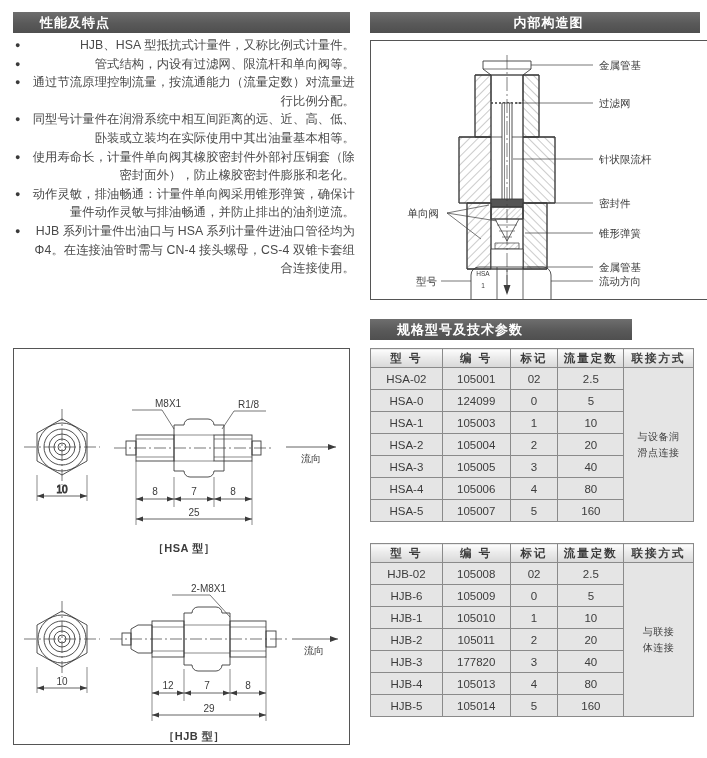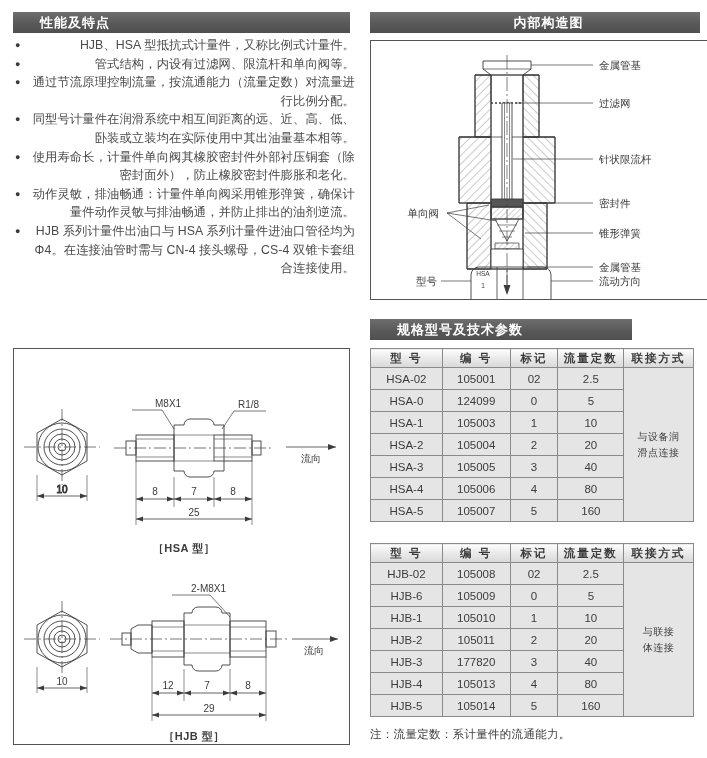--- a/index.html
+++ b/index.html
@@ -498,15 +498,14 @@
       </tr>
       <tr>
         <td>HJB-5</td>
         <td>105014</td>
         <td>5</td>
         <td>160</td>
       </tr>
     </tbody>
   </table>
 
-  <div class="tnote" style="left:370px; top:727px; width:320px;">注：流量定数：系计量件的流通能力。</div>
 
 </div>
 
 </body></html>

